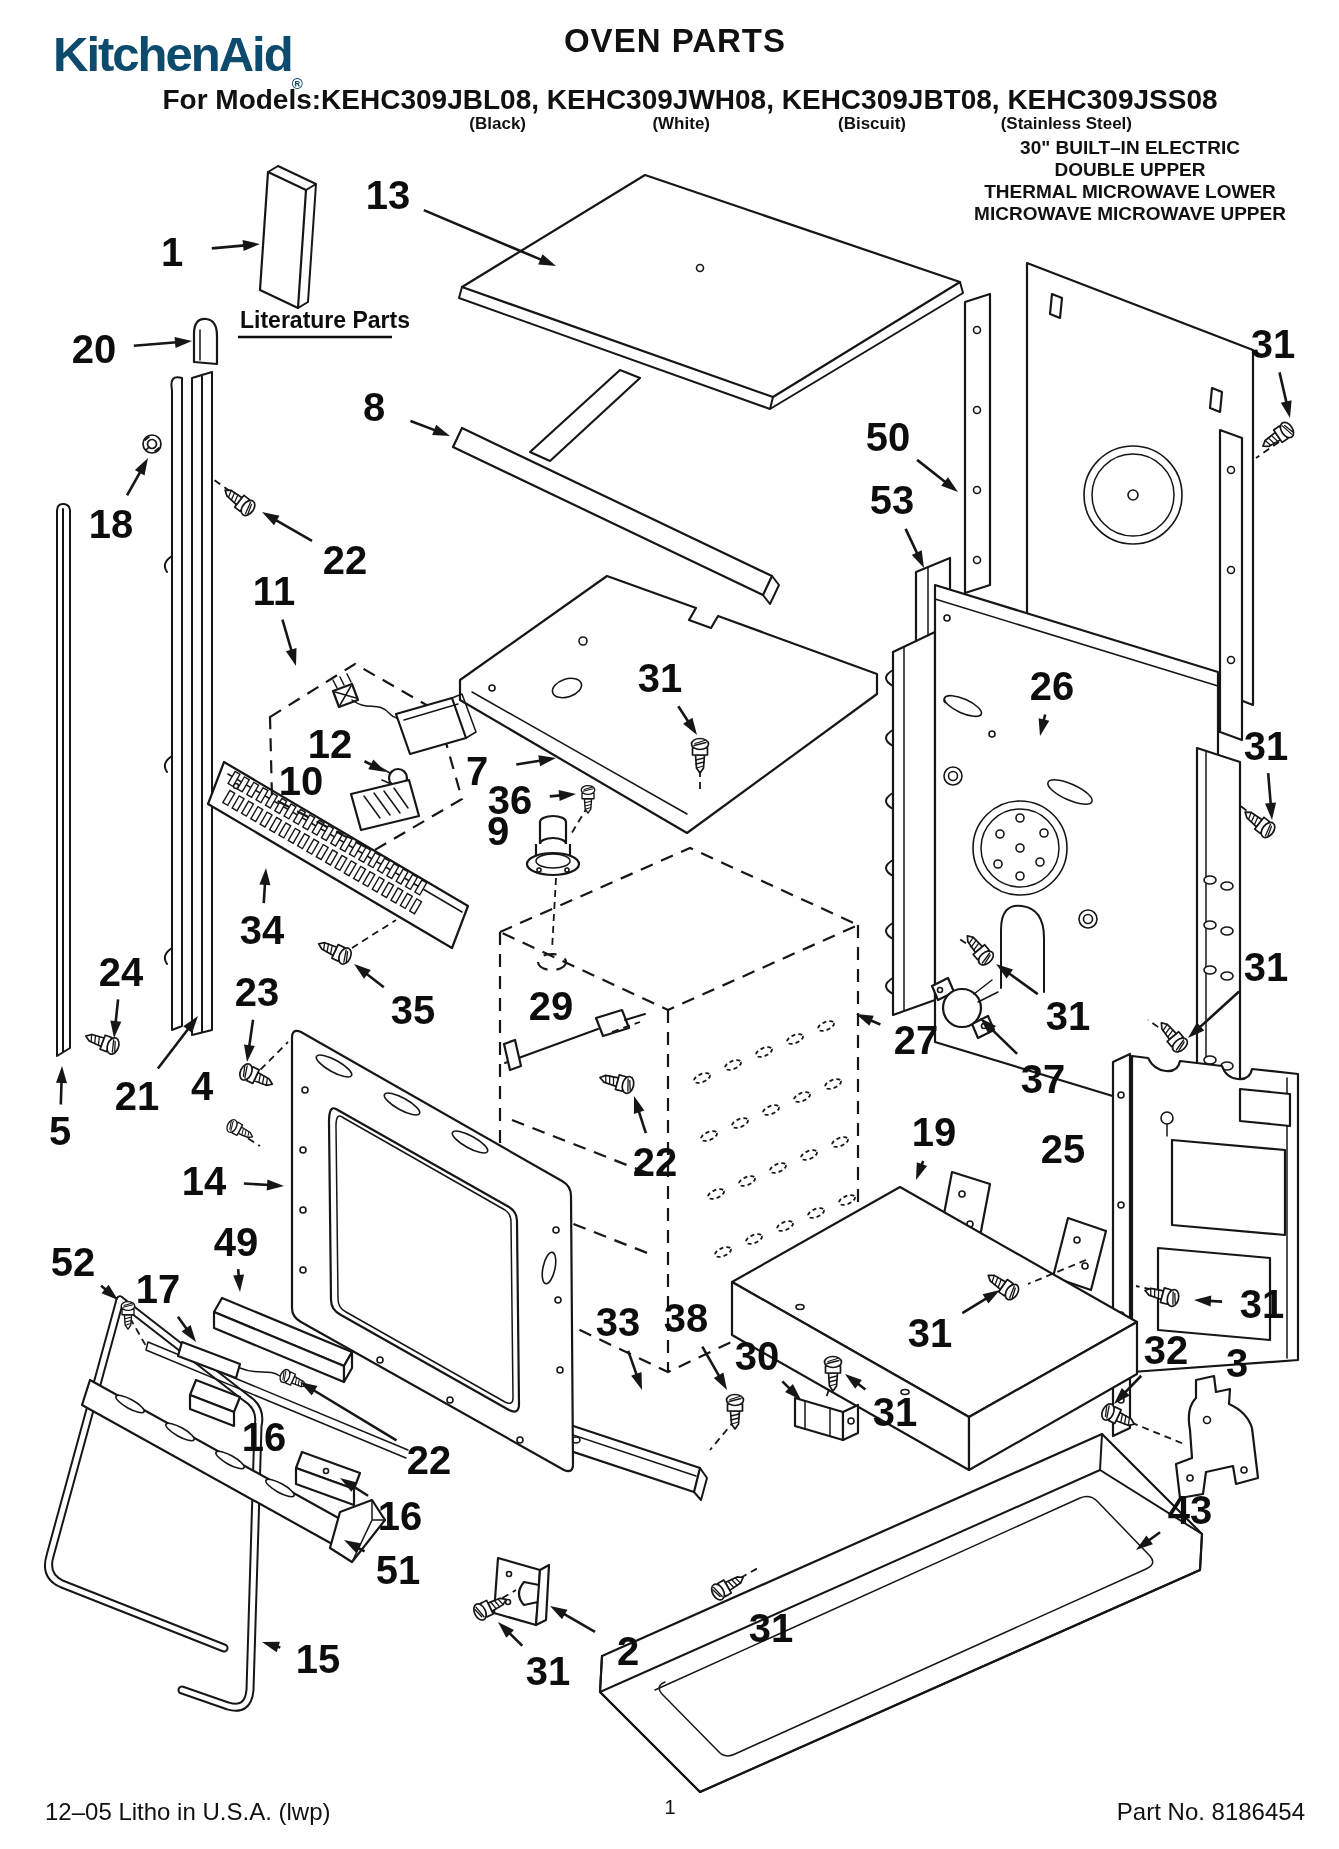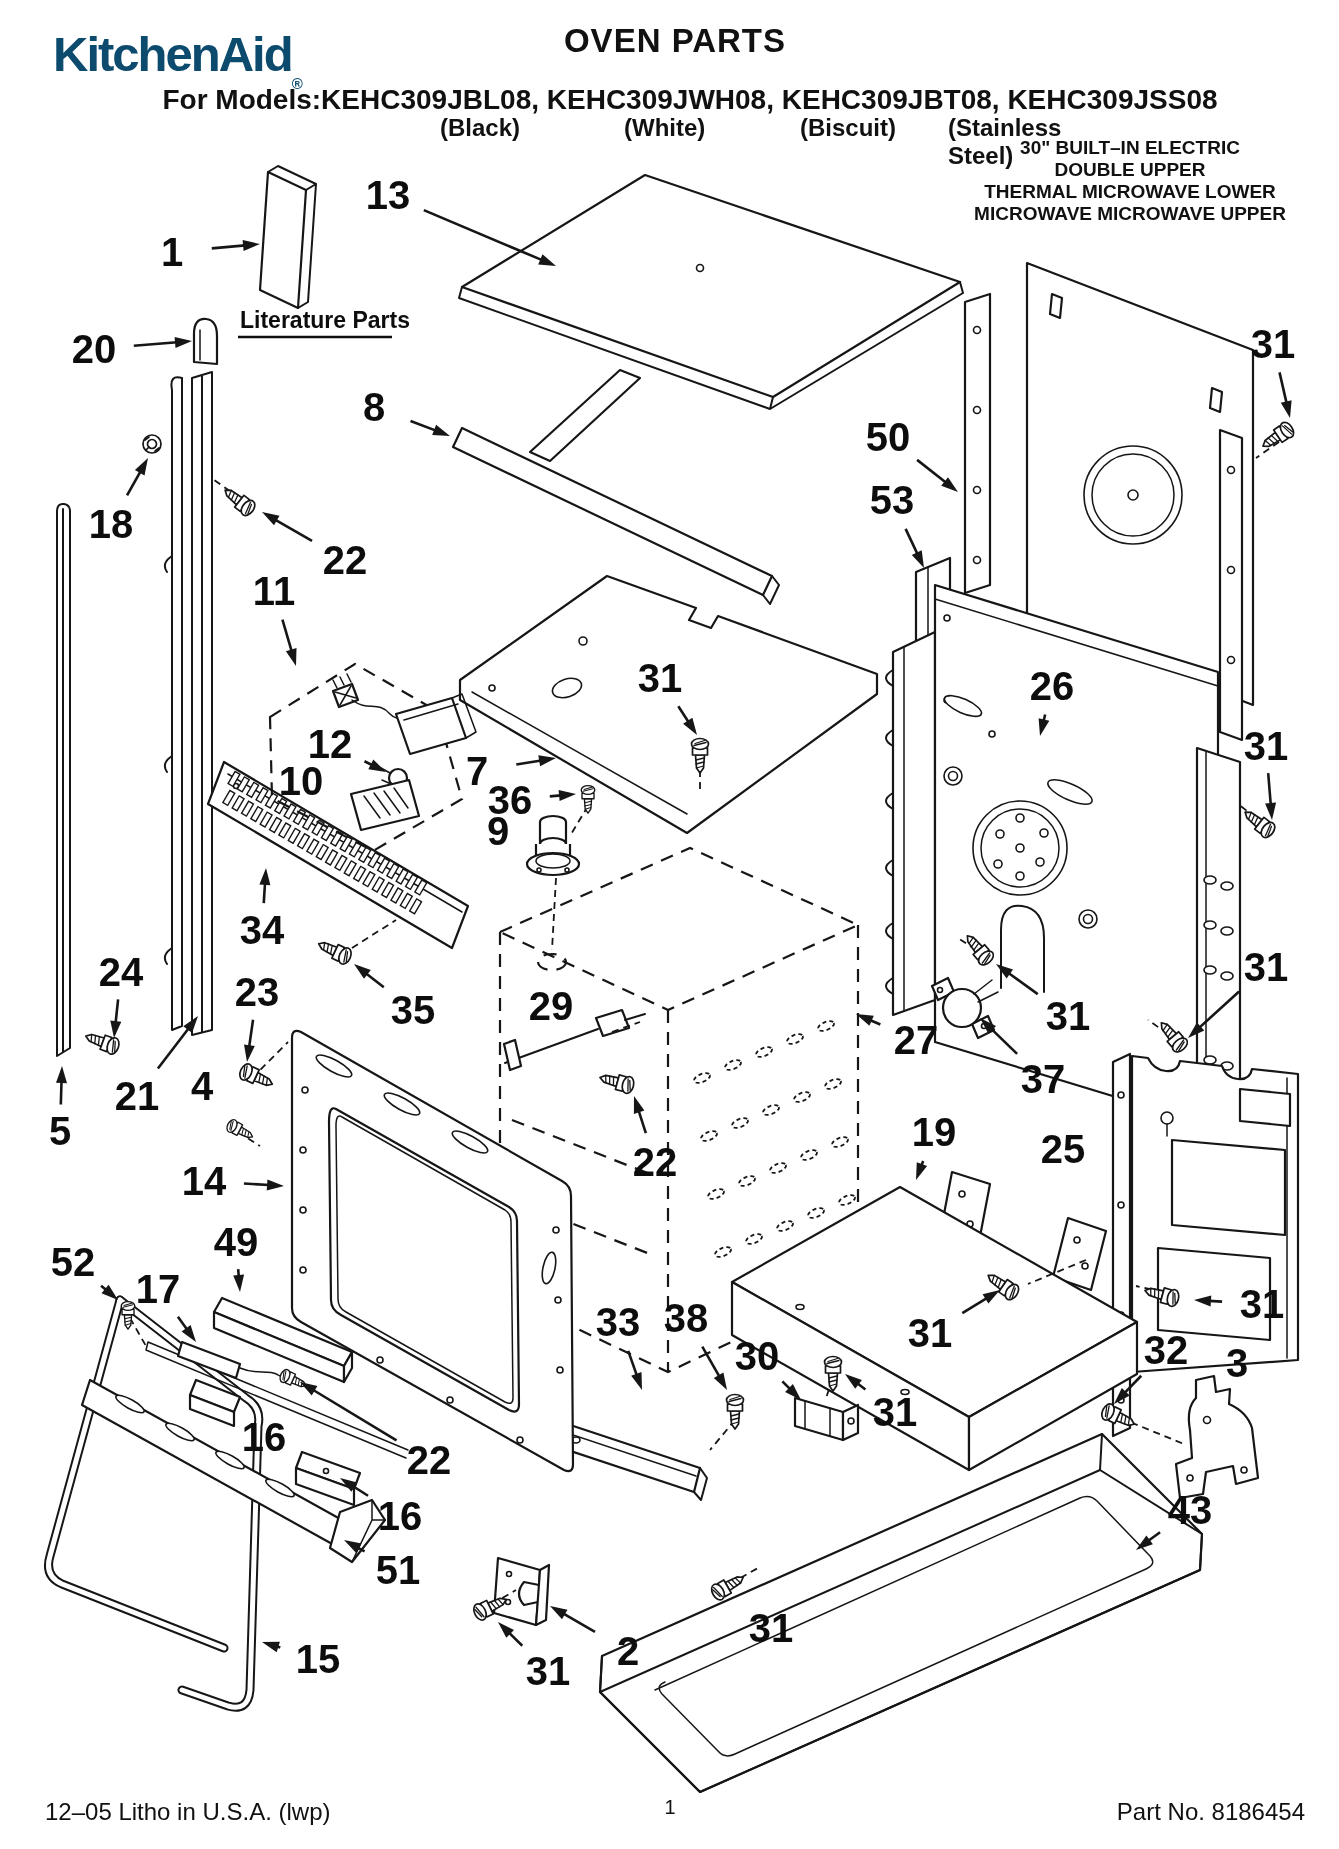--- a/index.html
+++ b/index.html
@@ -3,21 +3,21 @@
 <meta charset="utf-8">
 <style>
   html,body{margin:0;padding:0;background:#e8e8e8;}
   #page{position:relative;width:1339px;height:1849px;background:#ffffff;margin:0 auto;overflow:hidden;
         font-family:"Liberation Sans",sans-serif;color:#111;}
   .abs{position:absolute;}
   #brand{left:53px;top:26px;font-size:49px;font-weight:900;letter-spacing:-2px;color:#0c4a6e;text-align:center;}
   #brand sup{font-size:15px;font-weight:700;vertical-align:-18px;letter-spacing:0;}
   #title{left:540px;top:22px;width:270px;text-align:center;font-size:33px;font-weight:700;letter-spacing:1px;}
   #models{left:50px;top:84px;width:1280px;text-align:center;font-size:28px;font-weight:700;}
-  .finish{top:114px;text-align:left;font-size:24px;font-weight:700;}
+  .finish{top:114px;text-align:right;font-size:17px;font-weight:700;}
   #finish-0{left:440px;width:86px;}
   #finish-1{left:624px;width:86px;}
   #finish-2{left:800px;width:106px;}
   #finish-3{left:948px;width:184px;}
   #desc{left:938px;top:137px;width:384px;text-align:center;font-size:19px;font-weight:700;line-height:22px;}
   #footer-left{left:45px;top:1798px;font-size:24px;}
   #footer-page{left:600px;top:1796px;width:140px;text-align:center;font-size:20px;}
   #footer-right{left:1100px;top:1798px;width:205px;text-align:right;font-size:24px;}
   svg{position:absolute;left:0;top:0;}
   

